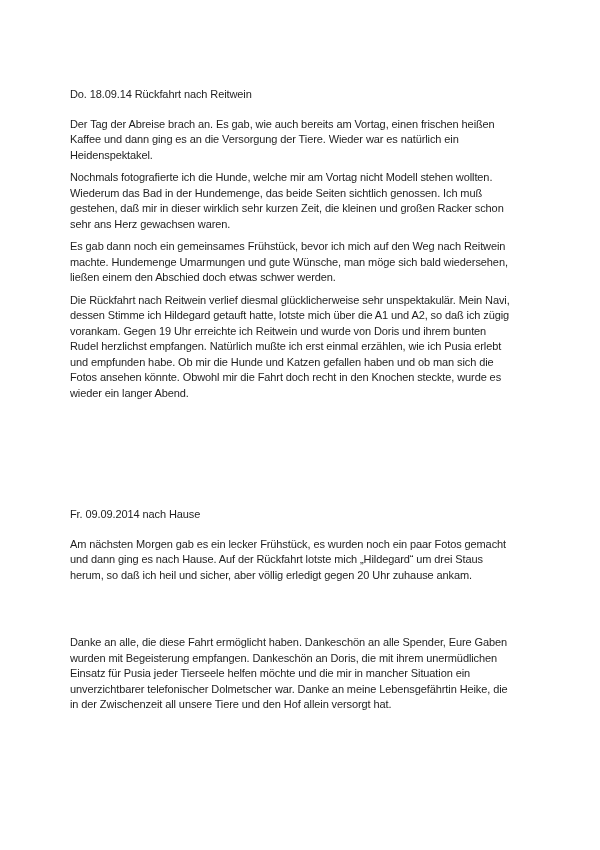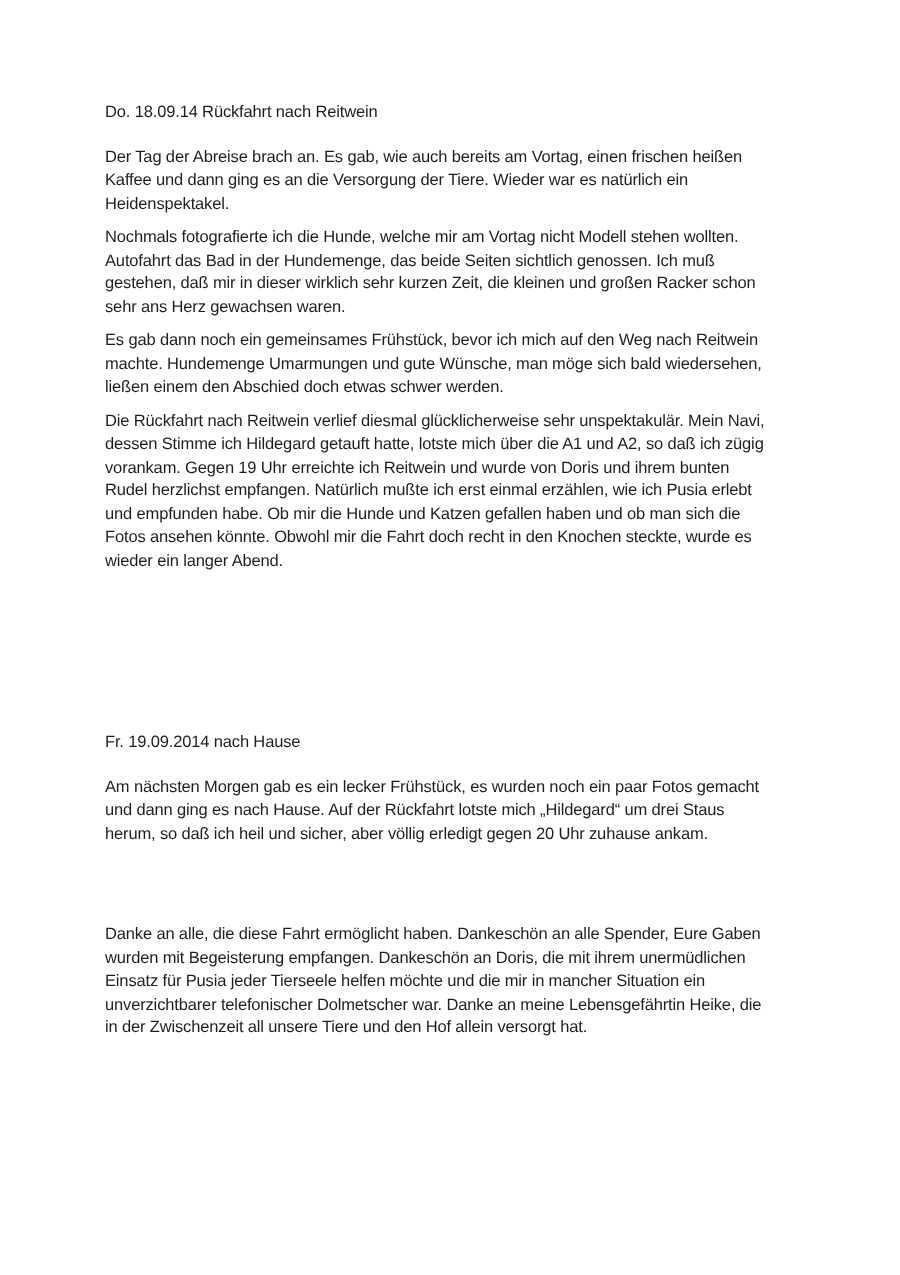--- a/index.html
+++ b/index.html
@@ -10,21 +10,21 @@
   body {
     width: 600px;
     height: 850px;
     overflow: hidden;
     font-family: "Liberation Sans", "DejaVu Sans", sans-serif;
   }
   .page {
     box-sizing: border-box;
     width: 600px;
     height: 850px;
-    padding: 68px 0 0 70px;
+    padding: 87px 0 0 70px;
     background: #ffffff;
   }
   .doc-text {
     width: 530px;
     color: #1e1e1e;
     font-size: 11px;
     line-height: 15.5px;
     letter-spacing: -0.1px;
   }
   .doc-heading {
@@ -49,39 +49,39 @@
 
 <div class="page">
   <div class="doc-text">
 
     <div>
       <p class="doc-heading">Do. 18.09.14 Rückfahrt nach Reitwein</p>
       <p class="doc-paragraph">Der Tag der Abreise brach an. Es gab, wie auch bereits am Vortag, einen frischen heißen
 Kaffee und dann ging es an die Versorgung der Tiere. Wieder war es natürlich ein
 Heidenspektakel.</p>
       <p class="doc-paragraph">Nochmals fotografierte ich die Hunde, welche mir am Vortag nicht Modell stehen wollten.
-Autofahrt das Bad in der Hundemenge, das beide Seiten sichtlich genossen. Ich muß
+Wiederum das Bad in der Hundemenge, das beide Seiten sichtlich genossen. Ich muß
 gestehen, daß mir in dieser wirklich sehr kurzen Zeit, die kleinen und großen Racker schon
 sehr ans Herz gewachsen waren.</p>
       <p class="doc-paragraph">Es gab dann noch ein gemeinsames Frühstück, bevor ich mich auf den Weg nach Reitwein
 machte. Hundemenge Umarmungen und gute Wünsche, man möge sich bald wiedersehen,
 ließen einem den Abschied doch etwas schwer werden.</p>
       <p class="doc-paragraph">Die Rückfahrt nach Reitwein verlief diesmal glücklicherweise sehr unspektakulär. Mein Navi,
 dessen Stimme ich Hildegard getauft hatte, lotste mich über die A1 und A2, so daß ich zügig
 vorankam. Gegen 19 Uhr erreichte ich Reitwein und wurde von Doris und ihrem bunten
 Rudel herzlichst empfangen. Natürlich mußte ich erst einmal erzählen, wie ich Pusia erlebt
 und empfunden habe. Ob mir die Hunde und Katzen gefallen haben und ob man sich die
 Fotos ansehen könnte. Obwohl mir die Fahrt doch recht in den Knochen steckte, wurde es
 wieder ein langer Abend.</p>
     </div>
 
     <div class="spacer-large"></div>
 
     <div>
-      <p class="doc-heading">Fr. 19.09.2014 nach Hause</p>
+      <p class="doc-heading">Fr. 09.09.2014 nach Hause</p>
       <p class="doc-paragraph">Am nächsten Morgen gab es ein lecker Frühstück, es wurden noch ein paar Fotos gemacht
 und dann ging es nach Hause. Auf der Rückfahrt lotste mich „Hildegard“ um drei Staus
 herum, so daß ich heil und sicher, aber völlig erledigt gegen 20 Uhr zuhause ankam.</p>
     </div>
 
     <div class="spacer-medium"></div>
 
     <div>
       <p class="doc-paragraph">Danke an alle, die diese Fahrt ermöglicht haben. Dankeschön an alle Spender, Eure Gaben
 wurden mit Begeisterung empfangen. Dankeschön an Doris, die mit ihrem unermüdlichen

